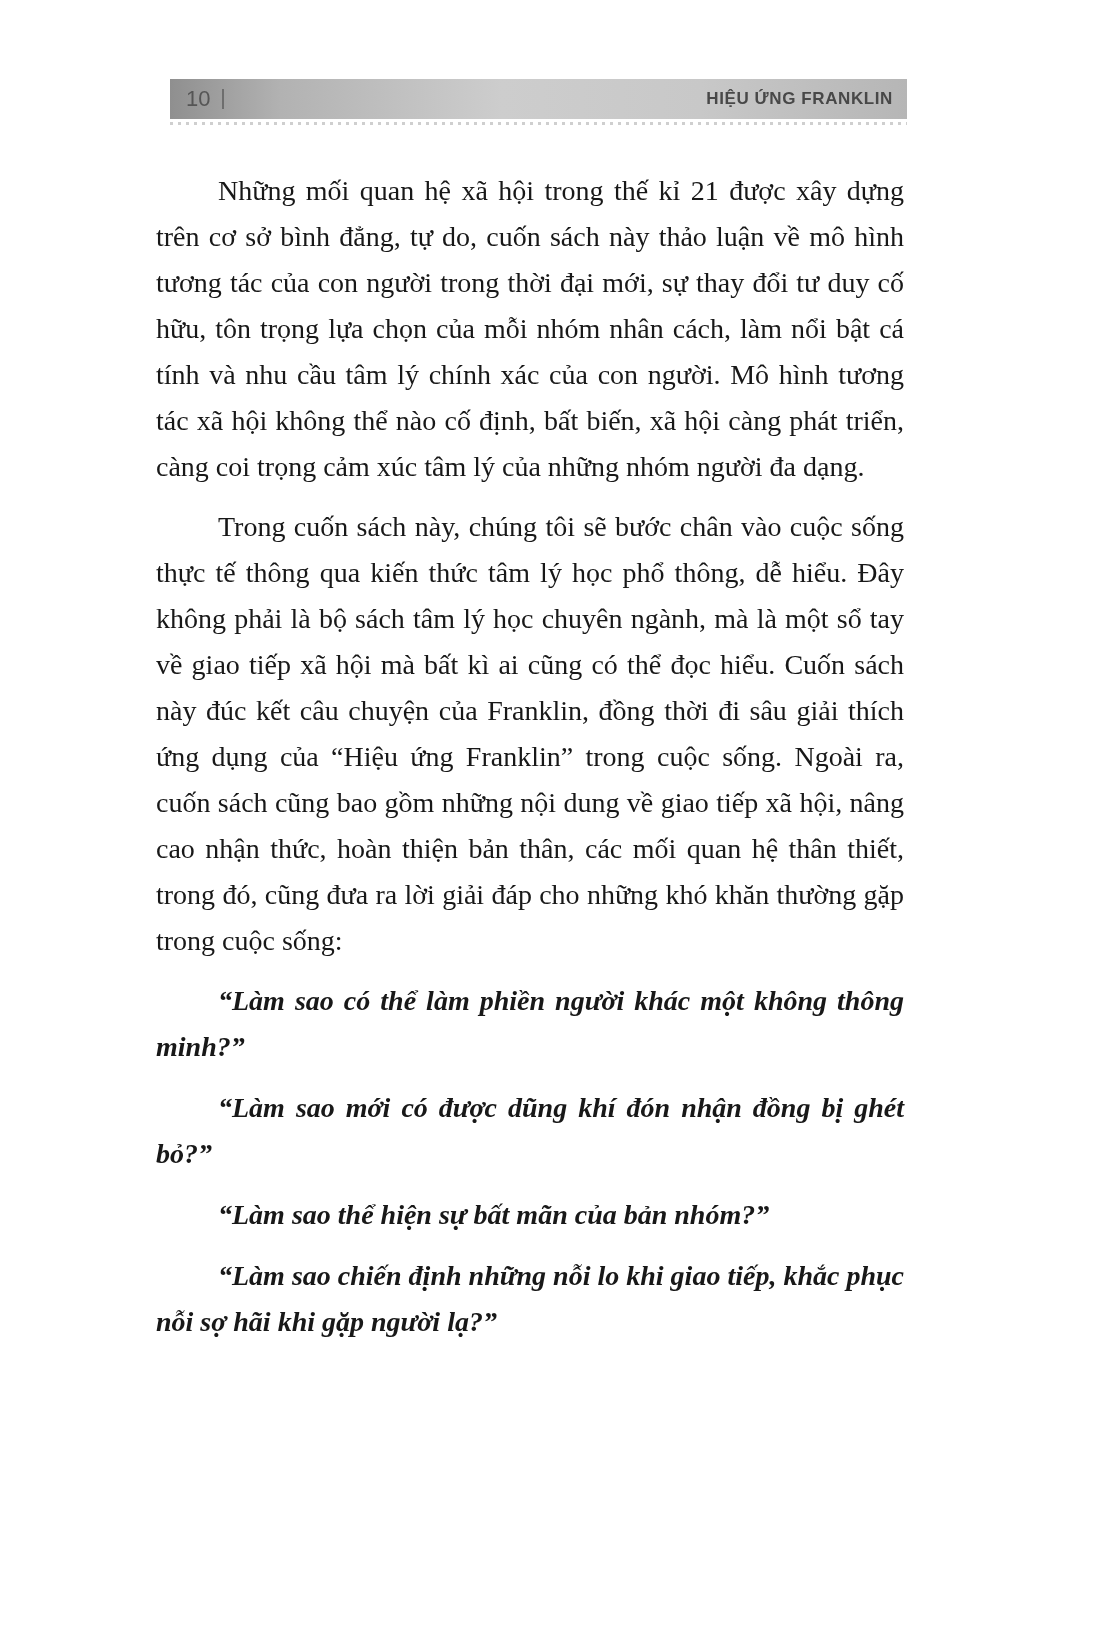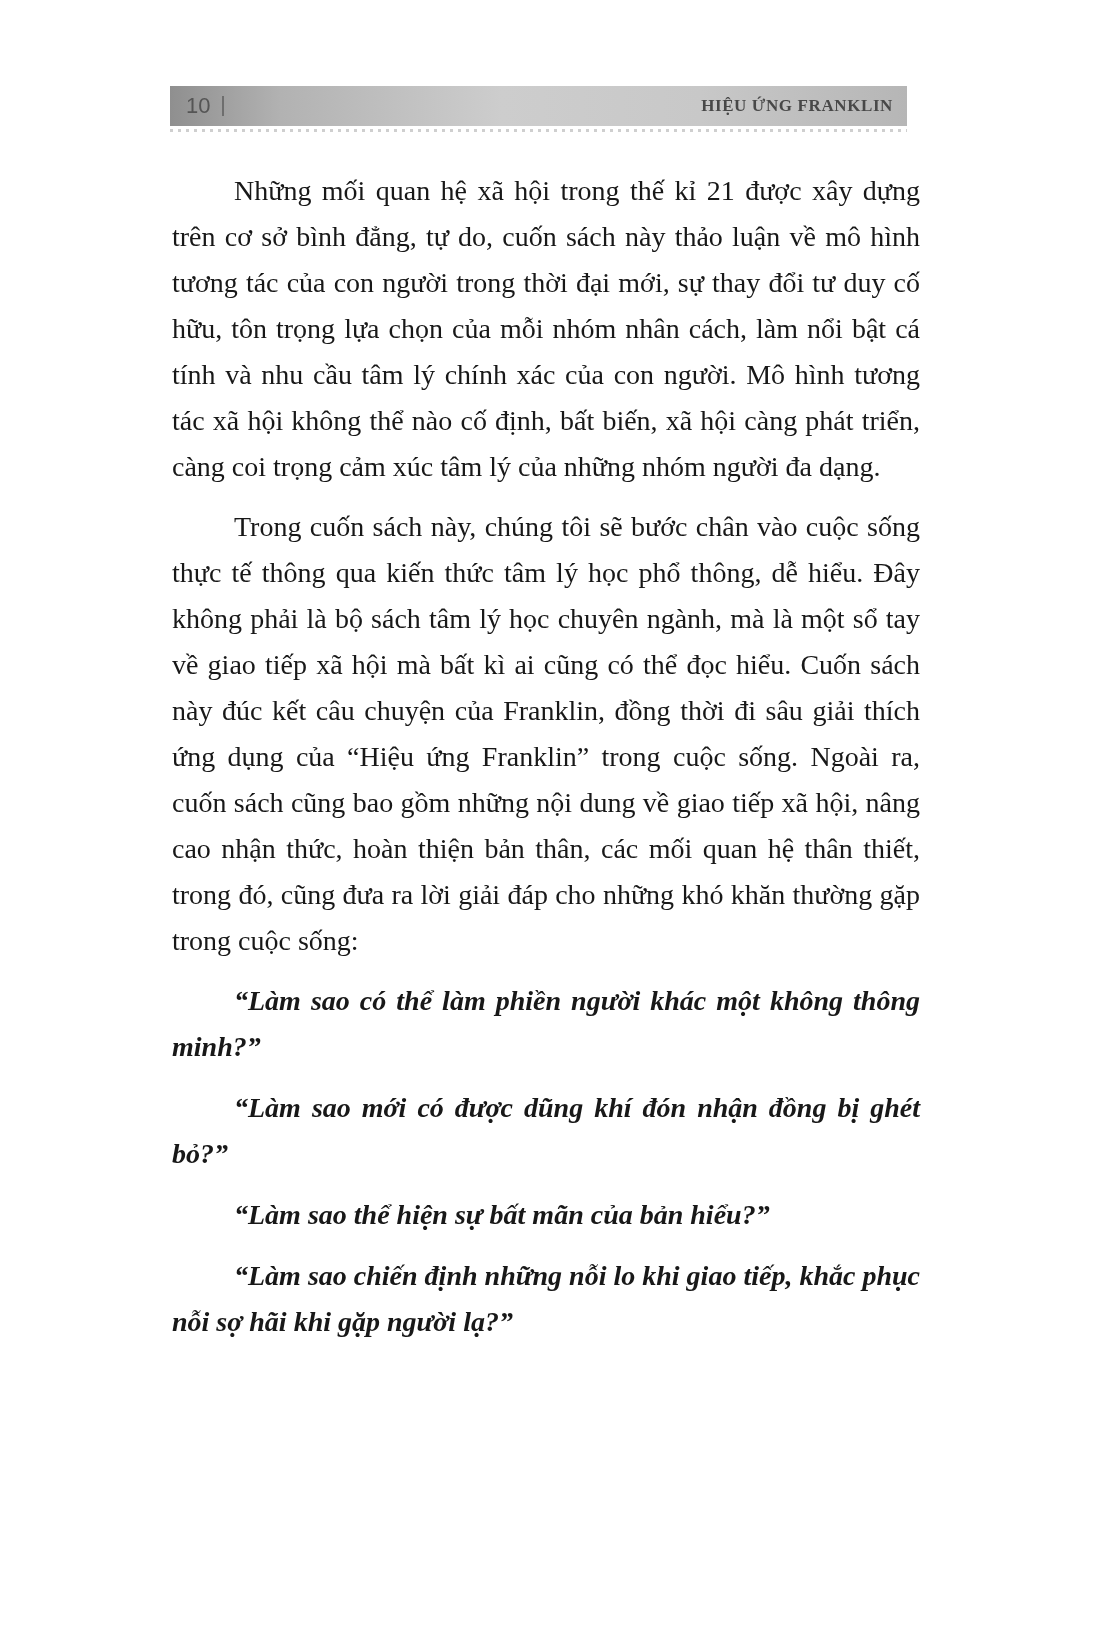--- a/index.html
+++ b/index.html
@@ -15,21 +15,21 @@
   .page {
     position: relative;
     width: 1119px;
     height: 1646px;
     background: #ffffff;
     overflow: hidden;
   }
   .header-bar {
     position: absolute;
     left: 170px;
-    top: 86px;
+    top: 79px;
     width: 737px;
     height: 40px;
     background: linear-gradient(90deg, #8f8f8f 0%, #b2b2b2 15%, #cdcdcd 45%, #c8c8c8 72%, #b6b6b6 100%);
     display: flex;
     align-items: center;
   }
   
   .header-bar::after {
     content: "";
     position: absolute;
@@ -48,29 +48,29 @@
   }
   .header-divider {
     width: 2px;
     height: 20px;
     background: #6e6e6e;
     margin-left: 12px;
   }
   .running-title {
     margin-left: auto;
     padding-right: 14px;
-    font-family: Liberation Serif, serif;
+    font-family: Liberation Sans, sans-serif;
     font-weight: 700;
     font-size: 17px;
     letter-spacing: 0.6px;
     color: #484848;
   }
   .page-body {
     position: absolute;
-    left: 172px;
+    left: 156px;
     top: 168px;
     width: 748px;
   }
   .para {
     font-size: 28px;
     line-height: 46px;
     text-align: justify;
     text-indent: 62px;
     margin: 0 0 14px 0;
     color: #181818;
@@ -90,17 +90,17 @@
     <span class="page-number">10</span>
     <span class="header-divider"></span>
     <span class="running-title">HIỆU ỨNG FRANKLIN</span>
   </div>
 
   <div class="page-body">
     <p class="para">Những mối quan hệ xã hội trong thế kỉ 21 được xây dựng trên cơ sở bình đẳng, tự do, cuốn sách này thảo luận về mô hình tương tác của con người trong thời đại mới, sự thay đổi tư duy cố hữu, tôn trọng lựa chọn của mỗi nhóm nhân cách, làm nổi bật cá tính và nhu cầu tâm lý chính xác của con người. Mô hình tương tác xã hội không thể nào cố định, bất biến, xã hội càng phát triển, càng coi trọng cảm xúc tâm lý của những nhóm người đa dạng.</p>
     <p class="para">Trong cuốn sách này, chúng tôi sẽ bước chân vào cuộc sống thực tế thông qua kiến thức tâm lý học phổ thông, dễ hiểu. Đây không phải là bộ sách tâm lý học chuyên ngành, mà là một sổ tay về giao tiếp xã hội mà bất kì ai cũng có thể đọc hiểu. Cuốn sách này đúc kết câu chuyện của Franklin, đồng thời đi sâu giải thích ứng dụng của “Hiệu ứng Franklin” trong cuộc sống. Ngoài ra, cuốn sách cũng bao gồm những nội dung về giao tiếp xã hội, nâng cao nhận thức, hoàn thiện bản thân, các mối quan hệ thân thiết, trong đó, cũng đưa ra lời giải đáp cho những khó khăn thường gặp trong cuộc sống:</p>
     <p class="para quote">“Làm sao có thể làm phiền người khác một không thông minh?”</p>
     <p class="para quote">“Làm sao mới có được dũng khí đón nhận đồng bị ghét bỏ?”</p>
-    <p class="para quote">“Làm sao thể hiện sự bất mãn của bản hiểu?”</p>
+    <p class="para quote">“Làm sao thể hiện sự bất mãn của bản nhóm?”</p>
     <p class="para quote">“Làm sao chiến định những nỗi lo khi giao tiếp, khắc phục nỗi sợ hãi khi gặp người lạ?”</p>
   </div>
 
 </div>
 
 </body></html>

